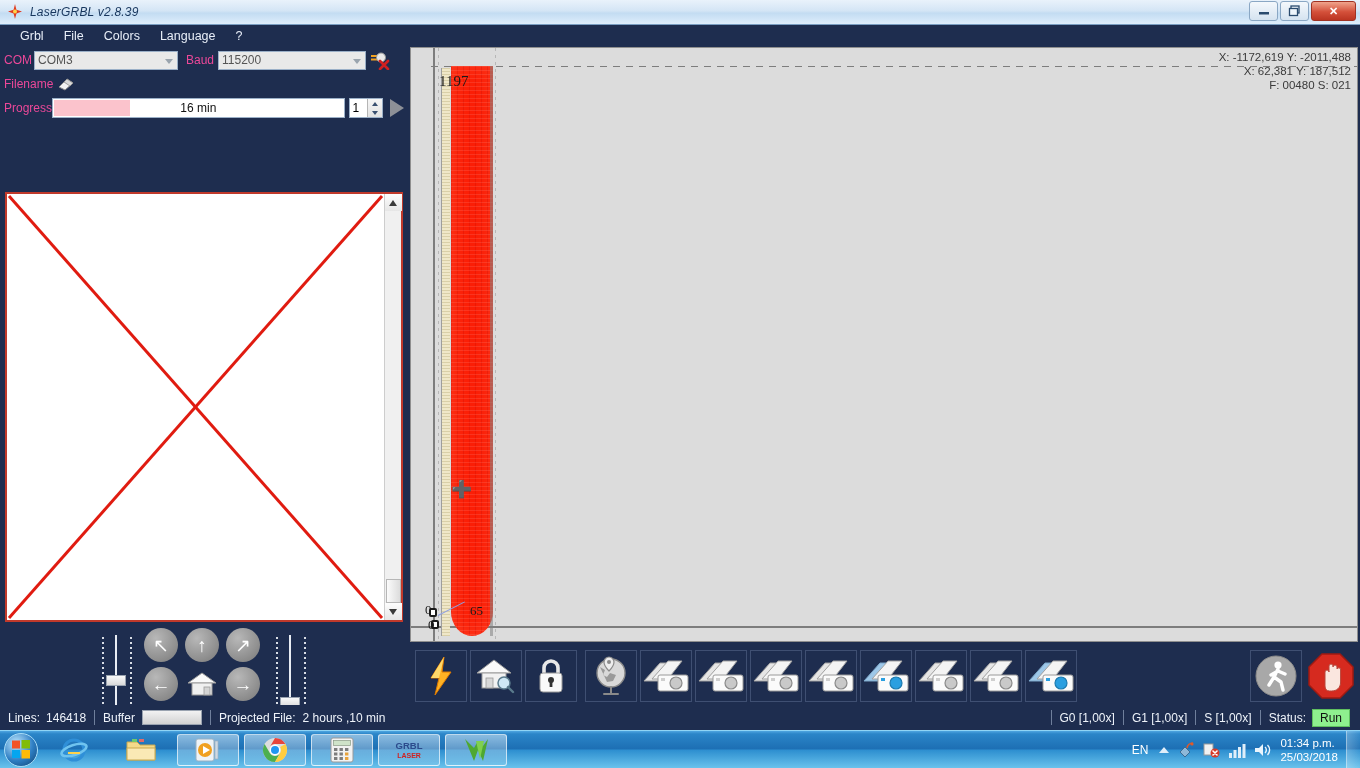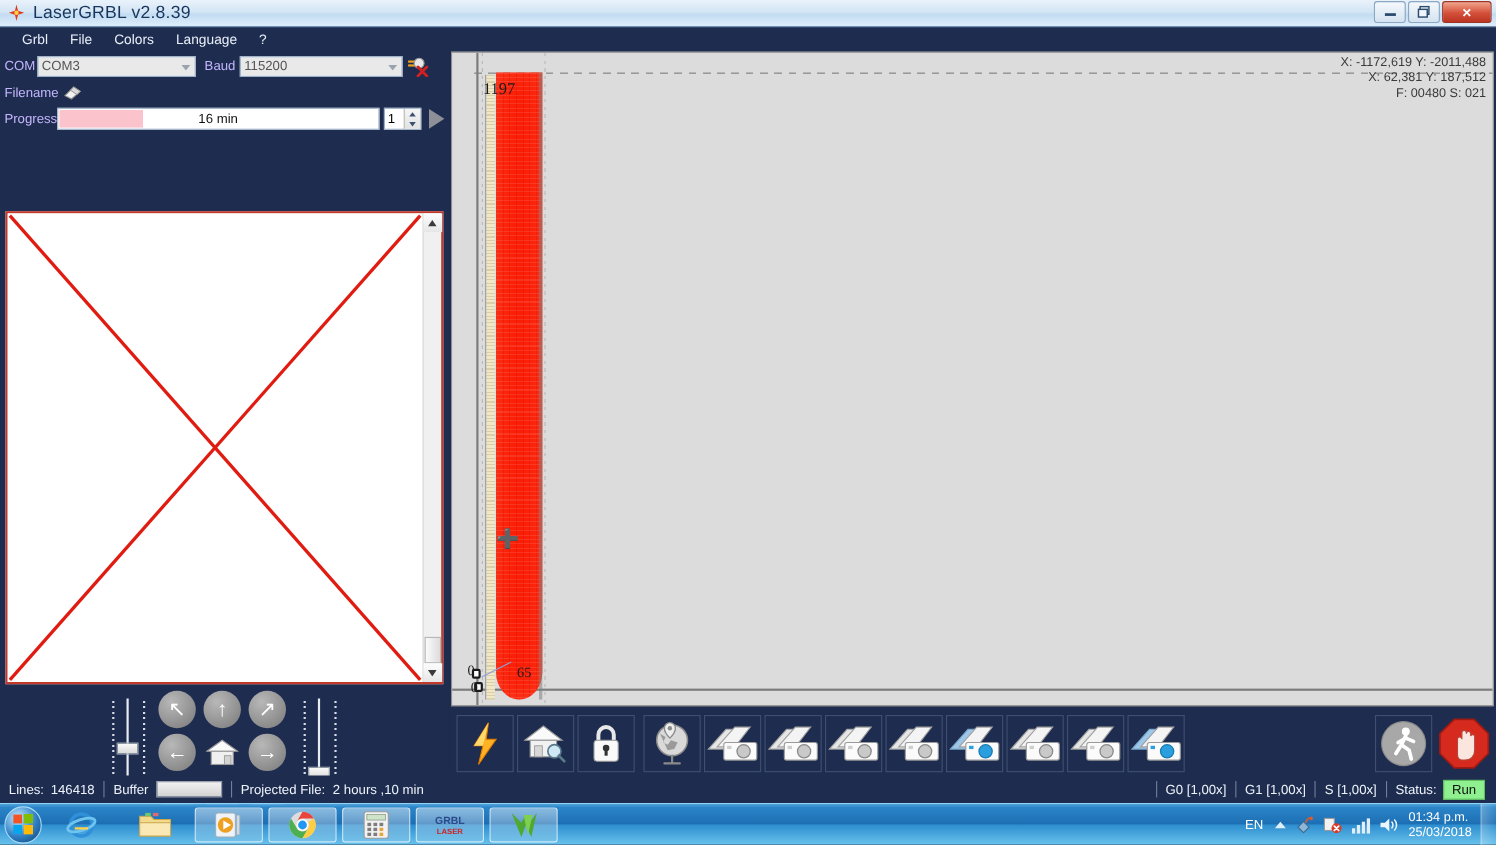--- a/index.html
+++ b/index.html
@@ -12,21 +12,21 @@
   #app { position: relative; width: 1360px; height: 768px; }
 
   
   .titlebar {
     position: absolute; left: 0; top: 0; width: 1360px; height: 25px;
     background: linear-gradient(to bottom, #e9f2fb 0%, #d4e5f5 45%, #c3dcf2 55%, #dfeefc 100%);
     border-bottom: 1px solid #7a9ec2;
     display: flex; align-items: center;
   }
   .tb-icon { width: 20px; height: 20px; margin-left: 5px; position: relative; }
-  .tb-title { font-size: 16px; color: #17365d; margin-left: 5px; letter-spacing: .2px; }
+  .tb-title { font-size: 12px; color: #17365d; margin-left: 5px; letter-spacing: .2px; font-style: italic; }
   .tb-buttons { position: absolute; right: 4px; top: 1px; display: flex; gap: 2px; }
   .tb-btn {
     width: 29px; height: 20px;
     background: linear-gradient(to bottom,#f4f8fc,#d5e3f0);
     border: 1px solid #8aa7c4; border-radius: 3px;
     display: flex; align-items: center; justify-content: center;
     font-size: 11px; color: #2a4b6e;
   }
   .tb-btn.close {
     width: 45px;
@@ -38,21 +38,21 @@
   .menubar {
     position: absolute; left: 0; top: 25px; width: 1360px; height: 22px;
     background: #1e2d4f; display: flex; align-items: center; padding-left: 10px;
   }
   .menu-item { color: #e8eef8; font-size: 12.5px; padding: 2px 10px; cursor: default; }
 
   
   .leftpanel { position: absolute; left: 0; top: 47px; width: 408px; height: 658px; background: #1e2d4f; }
 
   .row { display: flex; align-items: center; height: 22px; margin: 2px 0 0 4px; }
-  .lbl { color: #c4b5fd; font-size: 12px; }
+  .lbl { color: #ec4899; font-size: 12px; }
 
   .combo {
     background: #e9e9e9; border: 1px solid #9bb0c8; height: 19px;
     display: flex; align-items: center; padding: 0 3px; color: #555;
     font-size: 12px; position: relative;
   }
   .combo .arrow {
     position: absolute; right: 4px; top: 7px;
     border-left: 4px solid transparent; border-right: 4px solid transparent;
     border-top: 5px solid #9aa4ae;

